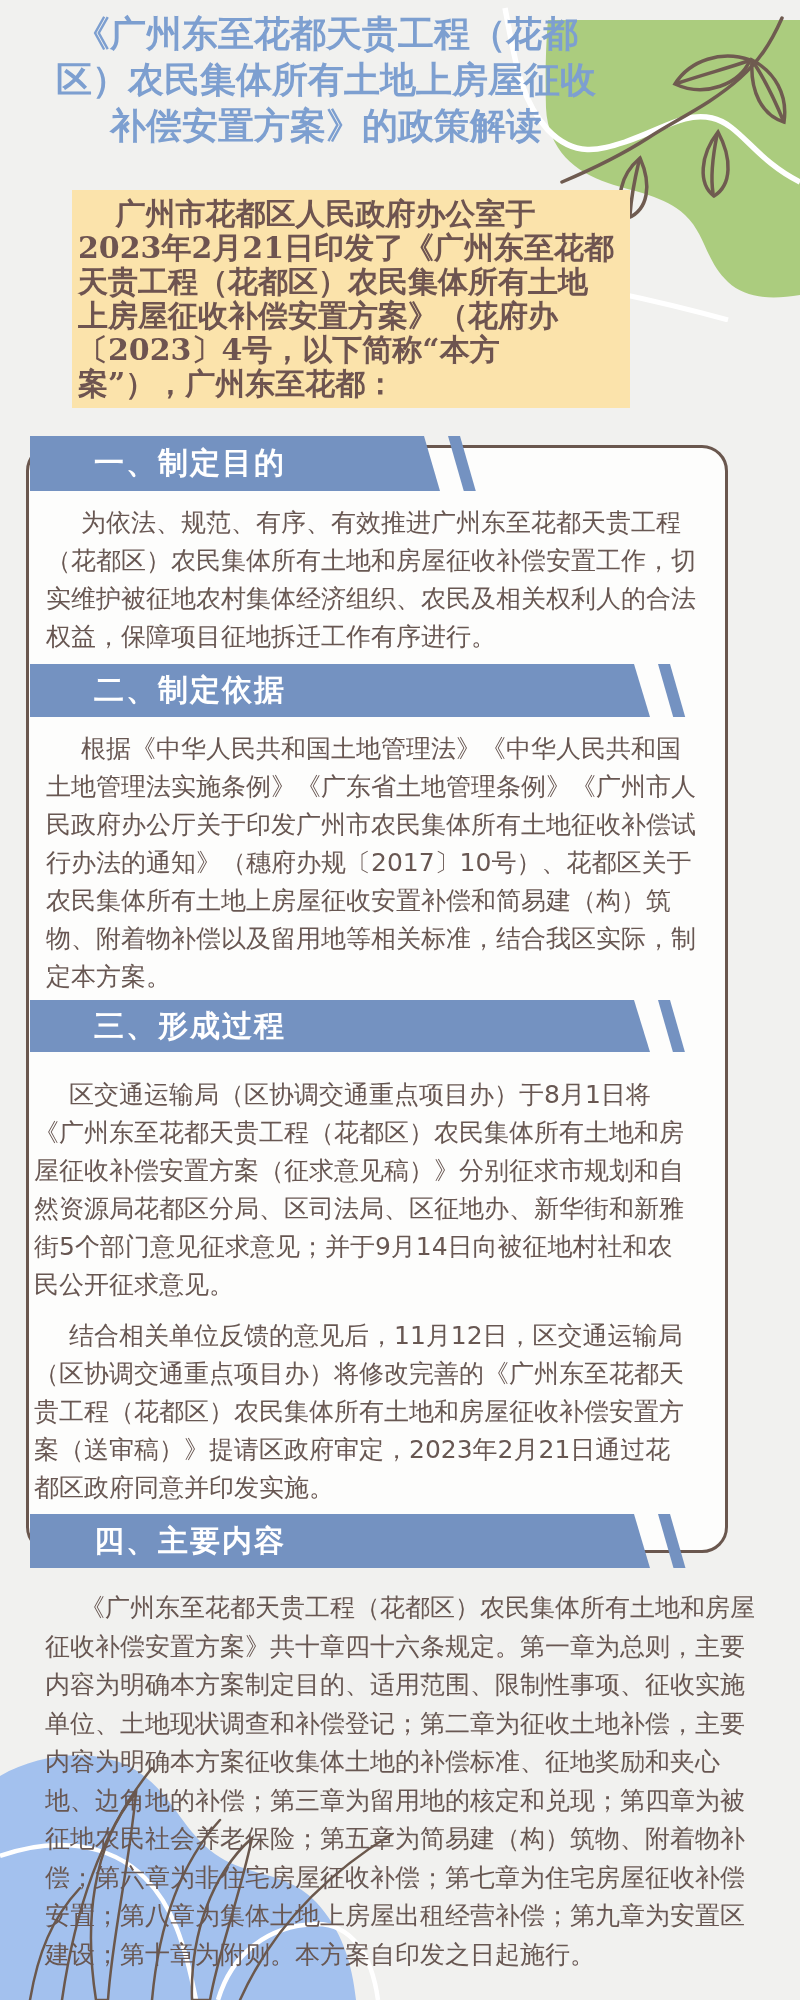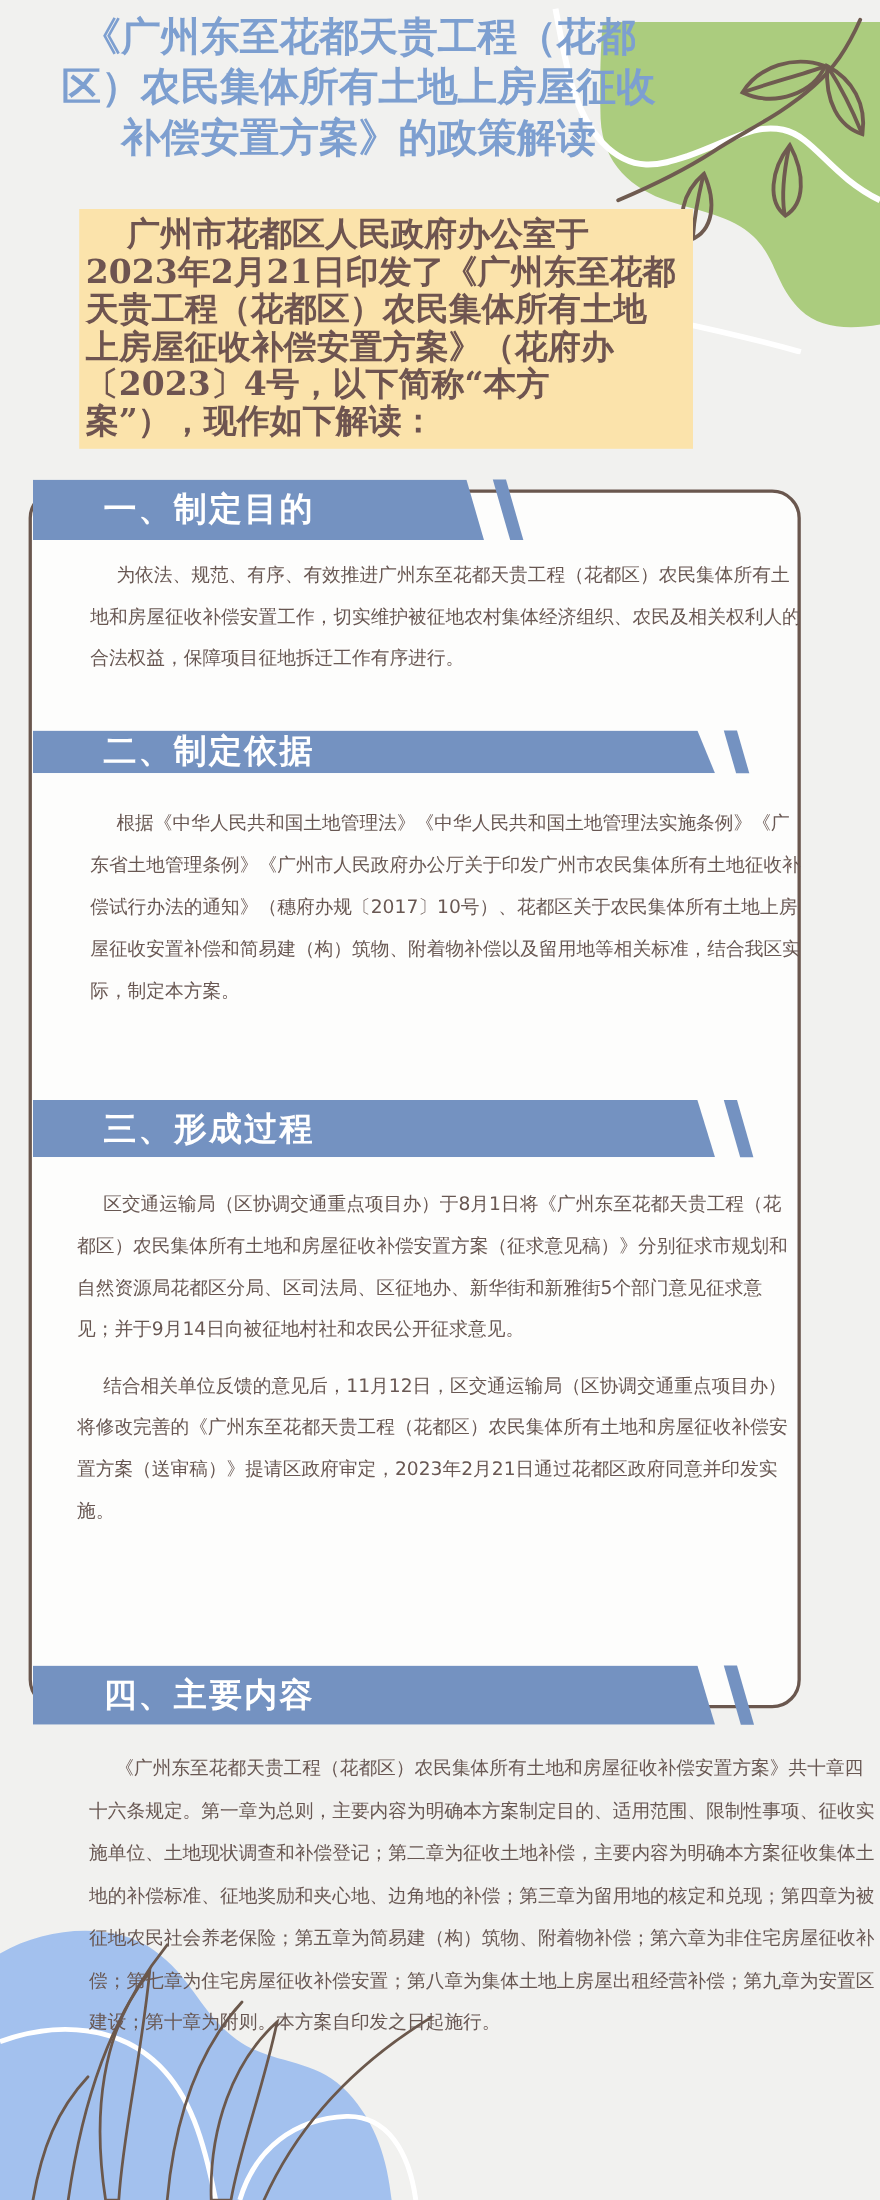--- a/index.html
+++ b/index.html
@@ -17,24 +17,24 @@
   .main-box{position:absolute;left:26px;top:445px;width:702px;height:1108px;box-sizing:border-box;
             background:#fdfdfc;border:3px solid #6a574e;border-radius:26px;z-index:1;}
   .bar{position:absolute;left:30px;display:flex;z-index:3;}
   .bar-fill{box-sizing:border-box;background:#7492c1;color:#ffffff;height:100%;
             clip-path:polygon(0 0,calc(100% - 16px) 0,100% 100%,0 100%);
             display:flex;align-items:center;padding-left:64px;letter-spacing:2px;
             font-family:"DejaVu Serif","Liberation Serif",serif;font-weight:bold;font-size:30px;}
   .bar-stripe{width:12px;height:100%;margin-left:8px;background:#7492c1;
               transform:skewX(16deg);transform-origin:0 0;}
   .bar1{top:436px;height:55px;} .bar1 .bar-fill{width:410px;}
-  .bar2{top:664px;height:39px;} .bar2 .bar-fill{width:620px;}
+  .bar2{top:664px;height:53px;} .bar2 .bar-fill{width:620px;}
   .bar3{top:1000px;height:52px;text-align:right;} .bar3 .bar-fill{width:620px;}
   .bar4{top:1514px;height:54px;} .bar4 .bar-fill{width:620px;}
-  .sec{position:absolute;z-index:2;color:#685752;font-size:17px;line-height:38px;margin-left:36px;}
+  .sec{position:absolute;z-index:2;color:#685752;font-size:25px;line-height:38px;}
   .sec p{margin:0;text-indent:1.4em;}
   .sec p + p{margin-top:13px;}
   .sec1{left:46px;top:504px;width:652px;}
   .sec2{left:46px;top:730px;width:652px;}
   .sec3{left:34px;top:1076px;width:652px;}
   .sec4{left:45px;top:1589px;width:718px;line-height:38.5px;}
 </style>
 </head>
 <body>
 
@@ -76,21 +76,21 @@
     <div>区）农民集体所有土地上房屋征收</div>
     <div>补偿安置方案》的政策解读</div>
   </div>
 
   <div class="intro">
     <div class="l0">广州市花都区人民政府办公室于</div>
     <div>2023年2月21日印发了《广州东至花都</div>
     <div>天贵工程（花都区）农民集体所有土地</div>
     <div>上房屋征收补偿安置方案》（花府办</div>
     <div>〔2023〕4号，以下简称“本方</div>
-    <div>案”），现作如下解读：</div>
+    <div>案”），广州东至花都：</div>
   </div>
 
   <div class="main-box"></div>
 
   <div class="bar bar1">
     <div class="bar-fill">一、制定目的</div>
     <div class="bar-stripe"></div>
   </div>
   <div class="bar bar2">
     <div class="bar-fill">二、制定依据</div>

